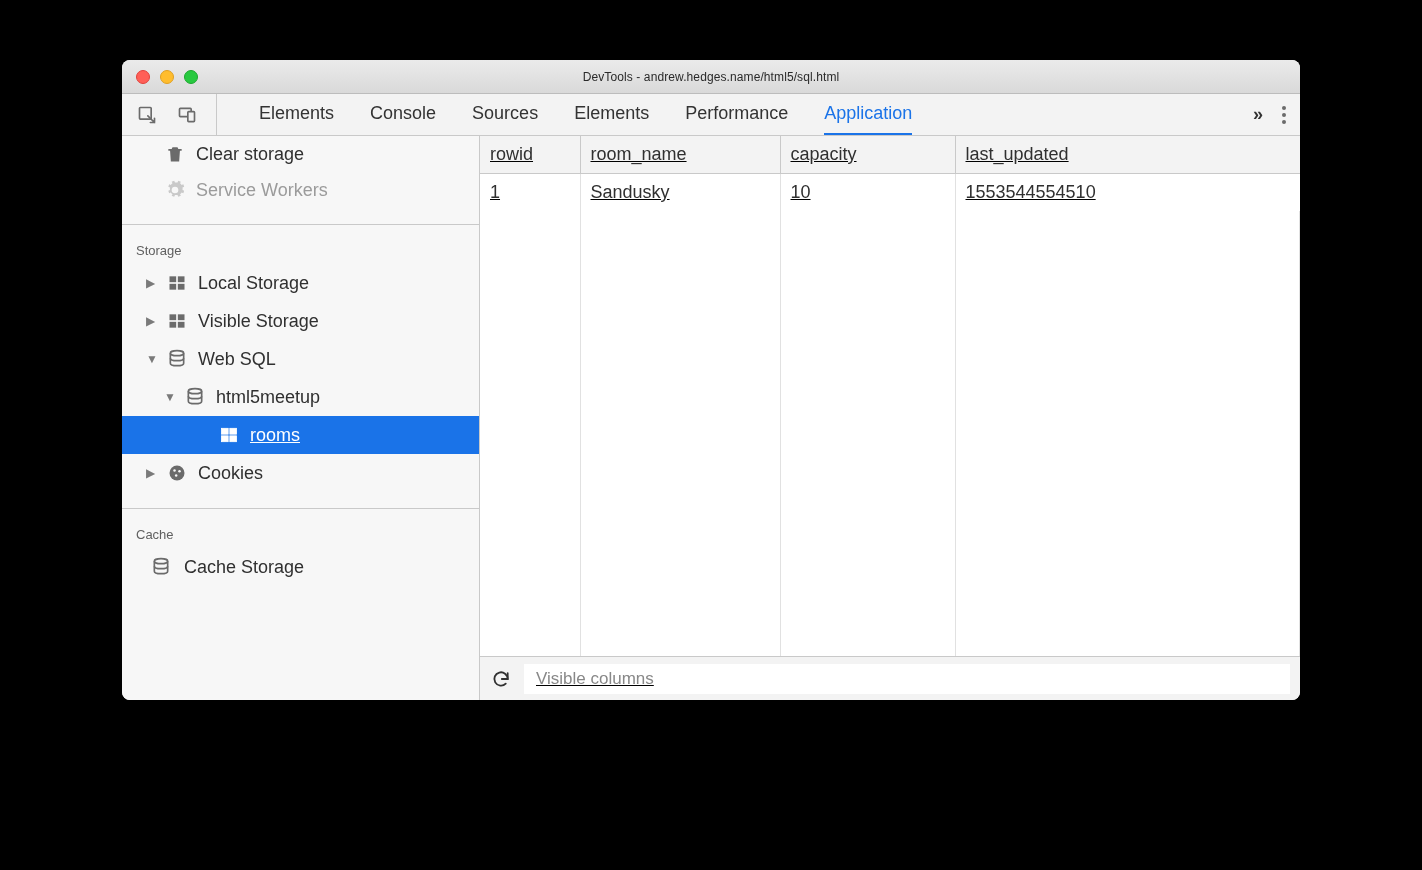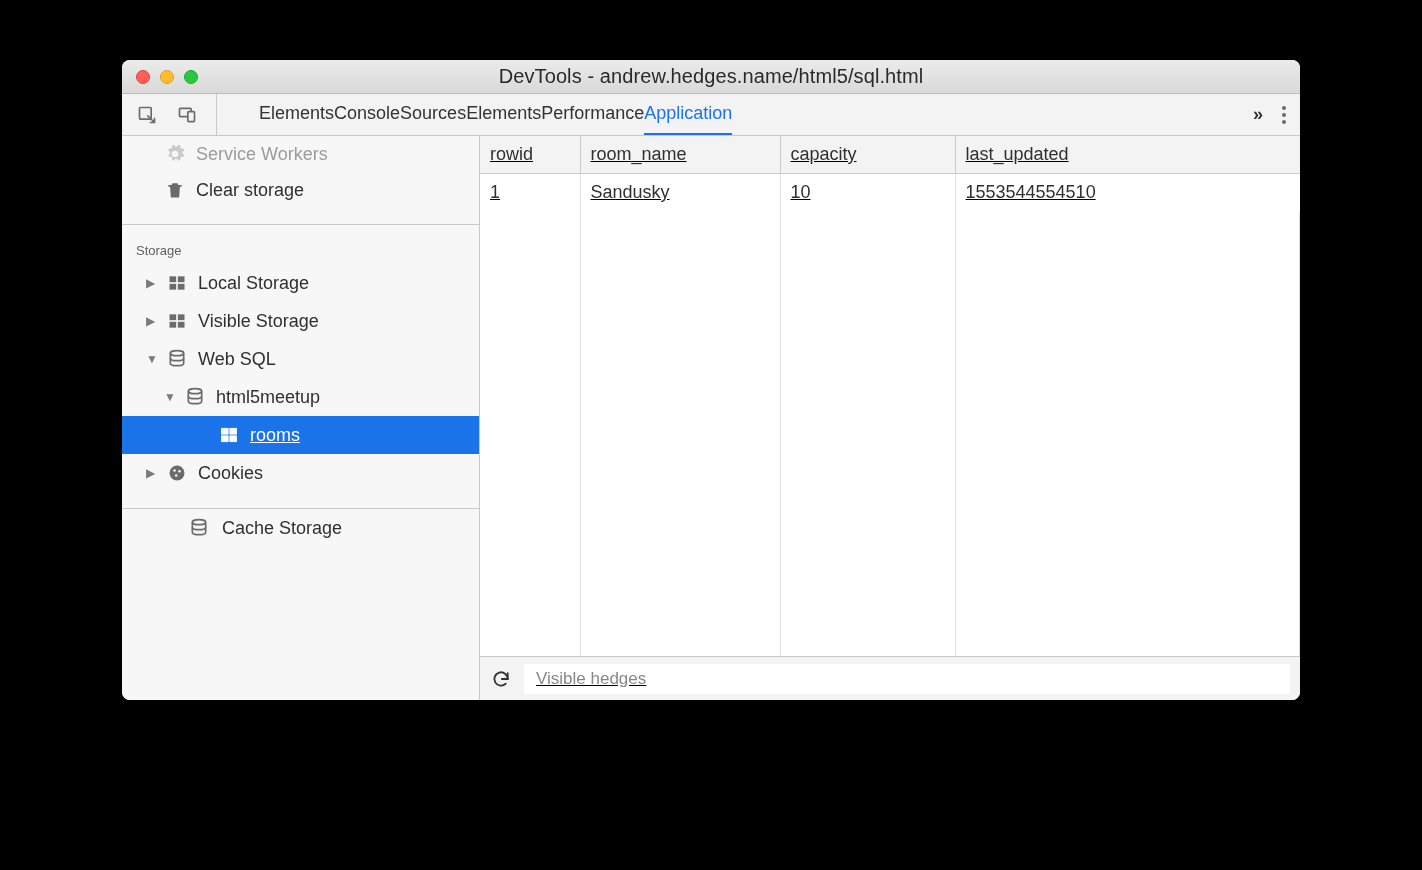--- a/index.html
+++ b/index.html
@@ -29,32 +29,32 @@
       border-bottom: 1px solid #bcbcbc;
       display: flex;
       align-items: center;
       position: relative;
     }
     .traffic { display: flex; gap: 10px; position: absolute; left: 14px; }
     .dot { width: 14px; height: 14px; border-radius: 50%; }
     .dot.red { background: #ff5f57; border: 1px solid #e1413b; }
     .dot.yellow { background: #ffbd2e; border: 1px solid #dfa023; }
     .dot.green { background: #28c940; border: 1px solid #1da82f; }
-    .win-title { flex: 1; text-align: center; font-size: 20px; color: #2a2a2a; font-weight: 500; letter-spacing: .1px; }
+    .win-title { flex: 1; text-align: center; font-size: 12px; color: #2a2a2a; font-weight: 500; letter-spacing: .1px; }
     .toolbar {
       height: 42px;
       border-bottom: 1px solid #c9c9c9;
       background: #f3f3f3;
       display: flex;
       align-items: center;
       padding: 0 14px;
       gap: 14px;
     }
     .tb-icons { display: flex; align-items: center; gap: 18px; padding-right: 18px; border-right: 1px solid #c9c9c9; height: 100%; }
-    .tabs { display: flex; align-items: center; flex: 1; height: 100%; padding-left: 28px; }
+    .tabs { display: flex; align-items: center; gap: 36px; flex: 1; height: 100%; padding-left: 28px; }
     .tab { font-size: 18px; color: #333; height: 100%; display: flex; align-items: center; cursor: default; border-bottom: 2px solid transparent; }
     .tab.active { border-bottom: 2px solid #1a73e8; color: #1a73e8; }
     .tb-right { display: flex; align-items: center; gap: 22px; }
     .kebab { display: flex; flex-direction: column; gap: 3px; }
     .kebab div { width: 4px; height: 4px; border-radius: 50%; background: #6b6b6b; }
     .chevrons { font-size: 18px; color: #333; font-weight: 600; letter-spacing: -3px; }
     .content { flex: 1; display: flex; min-height: 0; }
     .sidebar {
       width: 358px;
       background: #f7f7f7;
@@ -166,35 +166,35 @@
       <span class="kebab">
           <div></div>
           <div></div>
           <div></div>
         </span>
     </div>
   </div>
 
   <div class="content">
     <div class="sidebar">
+      <div class="side-item" style="padding-left:42px;">
+        <span class="icon">
+          <svg viewBox="0 0 24 24" fill="#6b6b6b">
+              <path d="M6 7h12l-1 14H7L6 7zm3-3h6l1 2H8l1-2zM4 6h16v2H4z"></path>
+            </svg>
+        </span>
+        <span class="lbl">Clear storage</span>
+      </div>
       <div class="side-item truncated" style="padding-left:42px;">
         <span class="icon">
           <svg viewBox="0 0 24 24" fill="#9b9b9b">
               <path d="M12 8a4 4 0 100 8 4 4 0 000-8zm9 4l2 1-1 3-2-1a8 8 0 01-2 2l1 2-3 1-1-2a8 8 0 01-3 0l-1 2-3-1 1-2a8 8 0 01-2-2l-2 1-1-3 2-1a8 8 0 010-3l-2-1 1-3 2 1a8 8 0 012-2l-1-2 3-1 1 2a8 8 0 013 0l1-2 3 1-1 2a8 8 0 012 2l2-1 1 3-2 1a8 8 0 010 3z" opacity=".5"></path>
             </svg>
         </span>
         <span class="lbl">Service Workers</span>
-      </div>
-      <div class="side-item" style="padding-left:42px;">
-        <span class="icon">
-          <svg viewBox="0 0 24 24" fill="#6b6b6b">
-              <path d="M6 7h12l-1 14H7L6 7zm3-3h6l1 2H8l1-2zM4 6h16v2H4z"></path>
-            </svg>
-        </span>
-        <span class="lbl">Clear storage</span>
       </div>
 
       <div class="divider"></div>
       <div class="section-hdr">Storage</div>
 
       <div class="tree-item" style="padding-left:24px;">
         <span class="tri">▶</span>
         <span class="icon">
           <svg viewBox="0 0 24 24" fill="#6b6b6b">
               <rect x="3" y="4" width="8" height="7"></rect>
@@ -263,22 +263,23 @@
               <circle cx="12" cy="12" r="9"></circle>
               <circle cx="9" cy="9" r="1.5" fill="#f7f7f7"></circle>
               <circle cx="15" cy="10" r="1.5" fill="#f7f7f7"></circle>
               <circle cx="11" cy="15" r="1.5" fill="#f7f7f7"></circle>
             </svg>
         </span>
         <span class="lbl">Cookies</span>
       </div>
 
       <div class="divider"></div>
-
-      <div class="tree-item" style="padding-left:66px;gap:12px;">
+      <div class="section-hdr">Cache</div>
+
+      <div class="tree-item" style="padding-left:28px;gap:12px;">
         <span class="icon">
           <svg viewBox="0 0 24 24" fill="none" stroke="#6b6b6b" stroke-width="2">
               <ellipse cx="12" cy="5" rx="8" ry="3"></ellipse>
               <path d="M4 5v6c0 1.7 3.6 3 8 3s8-1.3 8-3V5"></path>
               <path d="M4 11v6c0 1.7 3.6 3 8 3s8-1.3 8-3v-6"></path>
             </svg>
         </span>
         <span class="lbl">Cache Storage</span>
       </div>
     </div>
@@ -317,18 +318,18 @@
         </table>
       </div>
       <div class="bottom-bar">
         <span class="icon">
           <svg viewBox="0 0 24 24" fill="none" stroke="#303030" stroke-width="2.2" stroke-linecap="round">
               <path d="M20 12a8 8 0 10-2.3 5.6"></path>
               <path d="M20 5v7h-7"></path>
             </svg>
         </span>
         <div class="vis-input">
-          <span style="color:#888;">Visible hedges</span>
+          <span style="color:#888;">Visible columns</span>
         </div>
       </div>
     </div>
   </div>
 </div>
 
 </body></html>

